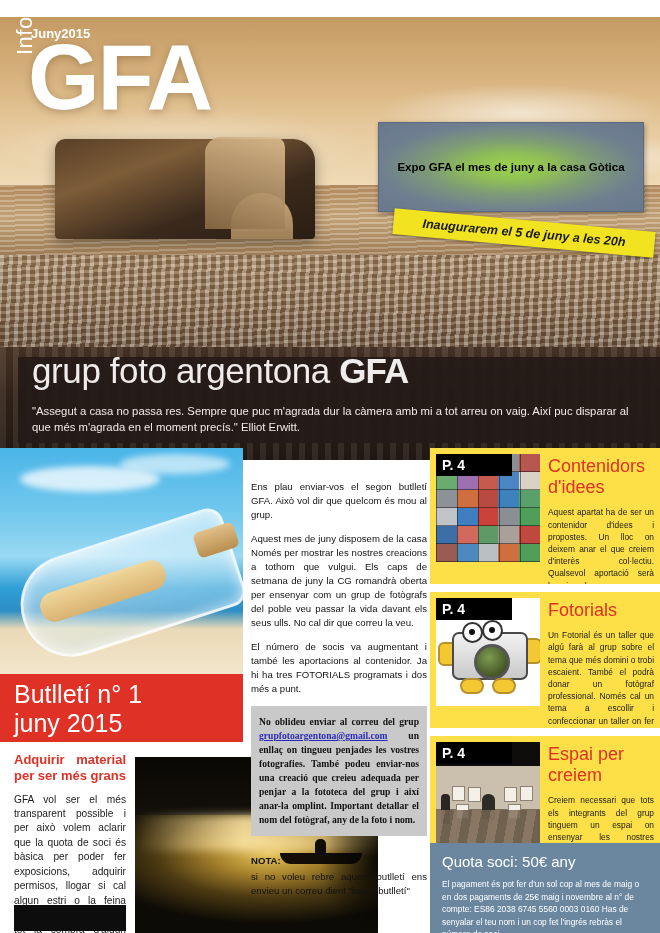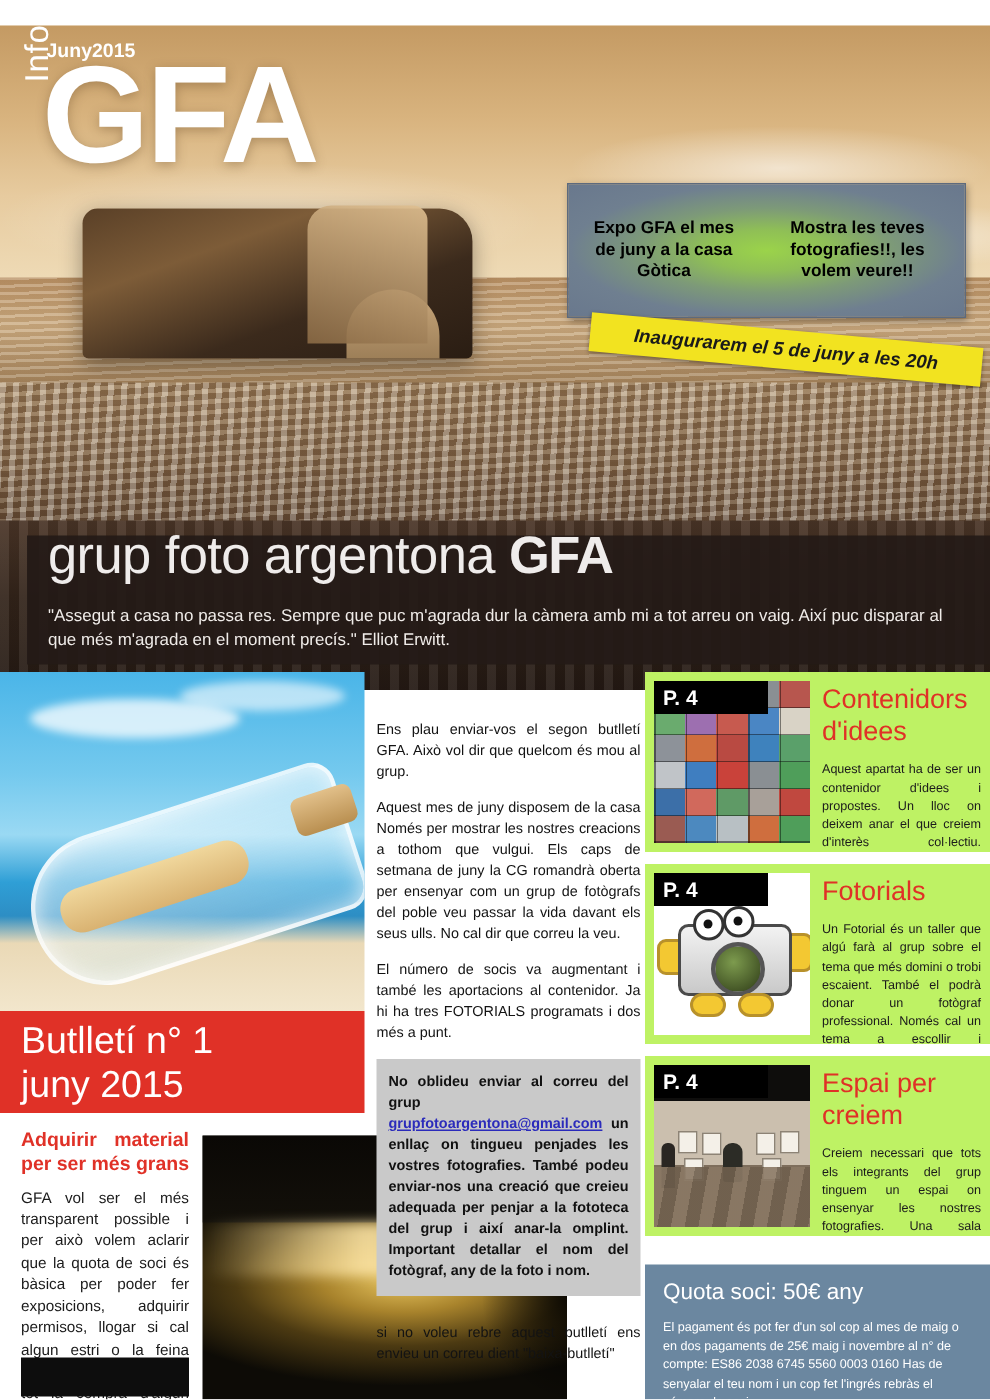--- a/index.html
+++ b/index.html
@@ -105,29 +105,29 @@
         background:linear-gradient(90deg,rgba(255,225,150,.0),rgba(255,232,170,.85) 45%,rgba(255,230,160,.3));filter:blur(4px);}
   .lake .boat{position:absolute;left:145px;top:96px;width:82px;height:11px;border-radius:0 0 18px 18px;background:#120e06;}
   .lake .figure{position:absolute;left:180px;top:82px;width:11px;height:16px;border-radius:5px 5px 2px 2px;background:#0f0b05;}
   .lake .leaf{position:absolute;right:-4px;top:56px;width:60px;height:120px;
         background:radial-gradient(ellipse at 100% 40%, rgba(0,0,0,.9), rgba(0,0,0,0) 72%);}
   .lake .top{position:absolute;left:0;top:0;width:243px;height:58px;background:linear-gradient(180deg,#0a0805,#13100a);}
 
   
   .mid{position:absolute;left:251px;top:448px;width:176px;margin-top:32px;}
   .mid p{margin:0 0 10px 0;color:#131313;font-size:9.6px;line-height:1.46;text-align:justify;}
-  .mid .gray{background:#c9c9c9;padding:9px 8px;margin:0 0 10px 0;}
+  .mid .gray{background:#c9c9c9;padding:9px 8px;margin:0 0 10px 0;font-family:Liberation Serif, serif;}
   .mid .gray p{margin:0;font-weight:700;color:#111;}
   .mid .mail{color:#2b2bbb;text-decoration:underline;font-weight:700;}
   .mid .nota{margin-top:18px;}
   .mid .nota b{display:block;font-weight:700;margin-bottom:2px;}
 
   
   .rail{position:absolute;left:430px;top:448px;width:230px;}
-  .card{position:relative;width:230px;height:120px;background:#bef264;margin-bottom:8px;overflow:hidden;}
+  .card{position:relative;width:230px;height:136px;background:#fde047;margin-bottom:8px;overflow:hidden;}
   .card .thumb{position:absolute;left:6px;top:6px;width:104px;height:108px;overflow:hidden;background:#333;}
   .card .pnum{position:absolute;left:6px;top:6px;width:76px;height:22px;background:#000;color:#fff;
         font-size:14px;font-weight:700;display:flex;align-items:center;padding-left:6px;box-sizing:border-box;z-index:3;}
   .card .body{position:absolute;left:118px;top:8px;width:106px;}
   .card h4{margin:0 0 8px 0;color:#e03127;font-size:18px;font-weight:400;line-height:1.18;}
   .card p{margin:0;color:#1b1b1b;font-size:8.4px;line-height:1.45;text-align:justify;}
 
   
   .cont{position:absolute;inset:0;
         background:
@@ -189,21 +189,20 @@
     <div class="arch-hi"></div>
     <div class="foam"></div>
     <div class="beach"></div>
 
     <div class="juny">Juny2015</div>
     <div class="info-vert">Info</div>
     <div class="gfa-big">GFA</div>
 
     <div class="expo">
       <div>Expo GFA el mes de juny a la casa Gòtica</div>
-      <div>Mostra les teves fotografies!!, les volem veure!!</div>
     </div>
 
     <div class="ribbon">
       <span>Inaugurarem el 5 de juny a les 20h</span>
     </div>
   </div>
 
   <div class="band"></div>
   <div class="band-inner">
     <div class="band-title"><span>grup foto argentona </span><b>GFA</b></div>
@@ -240,21 +239,21 @@
   <div class="mid">
     <p>Ens plau enviar-vos el segon butlletí GFA. Això vol dir que quelcom és mou al grup.</p>
     <p>Aquest mes de juny disposem de la casa Només per mostrar les nostres creacions a tothom que vulgui. Els caps de setmana de juny la CG romandrà oberta per ensenyar com un grup de fotògrafs del poble veu passar la vida davant els seus ulls. No cal dir que correu la veu.</p>
     <p>El número de socis va augmentant i també les aportacions al contenidor. Ja hi ha tres FOTORIALS programats i dos més a punt.</p>
 
     <div class="gray">
       <p><span>No oblideu enviar al correu del grup </span><a class="mail" href="#">grupfotoargentona@gmail.com</a><span> un enllaç on tingueu penjades les vostres fotografies. També podeu enviar-nos una creació que creieu adequada per penjar a la fototeca del grup i així anar-la omplint. Important detallar el nom del fotògraf, any de la foto i nom.</span></p>
     </div>
 
     <div class="nota">
-      <p><span>si no voleu rebre aquest butlletí ens envieu un correu dient "baixa-butlletí"</span></p>
+      <p><b>NOTA:</b><span>si no voleu rebre aquest butlletí ens envieu un correu dient "baixa-butlletí"</span></p>
     </div>
   </div>
 
   <div class="rail">
 
     <div class="card">
       <div class="thumb">
         <div class="cont">
           <div class="cont-r2"></div>
           <div class="cont-r3"></div>

